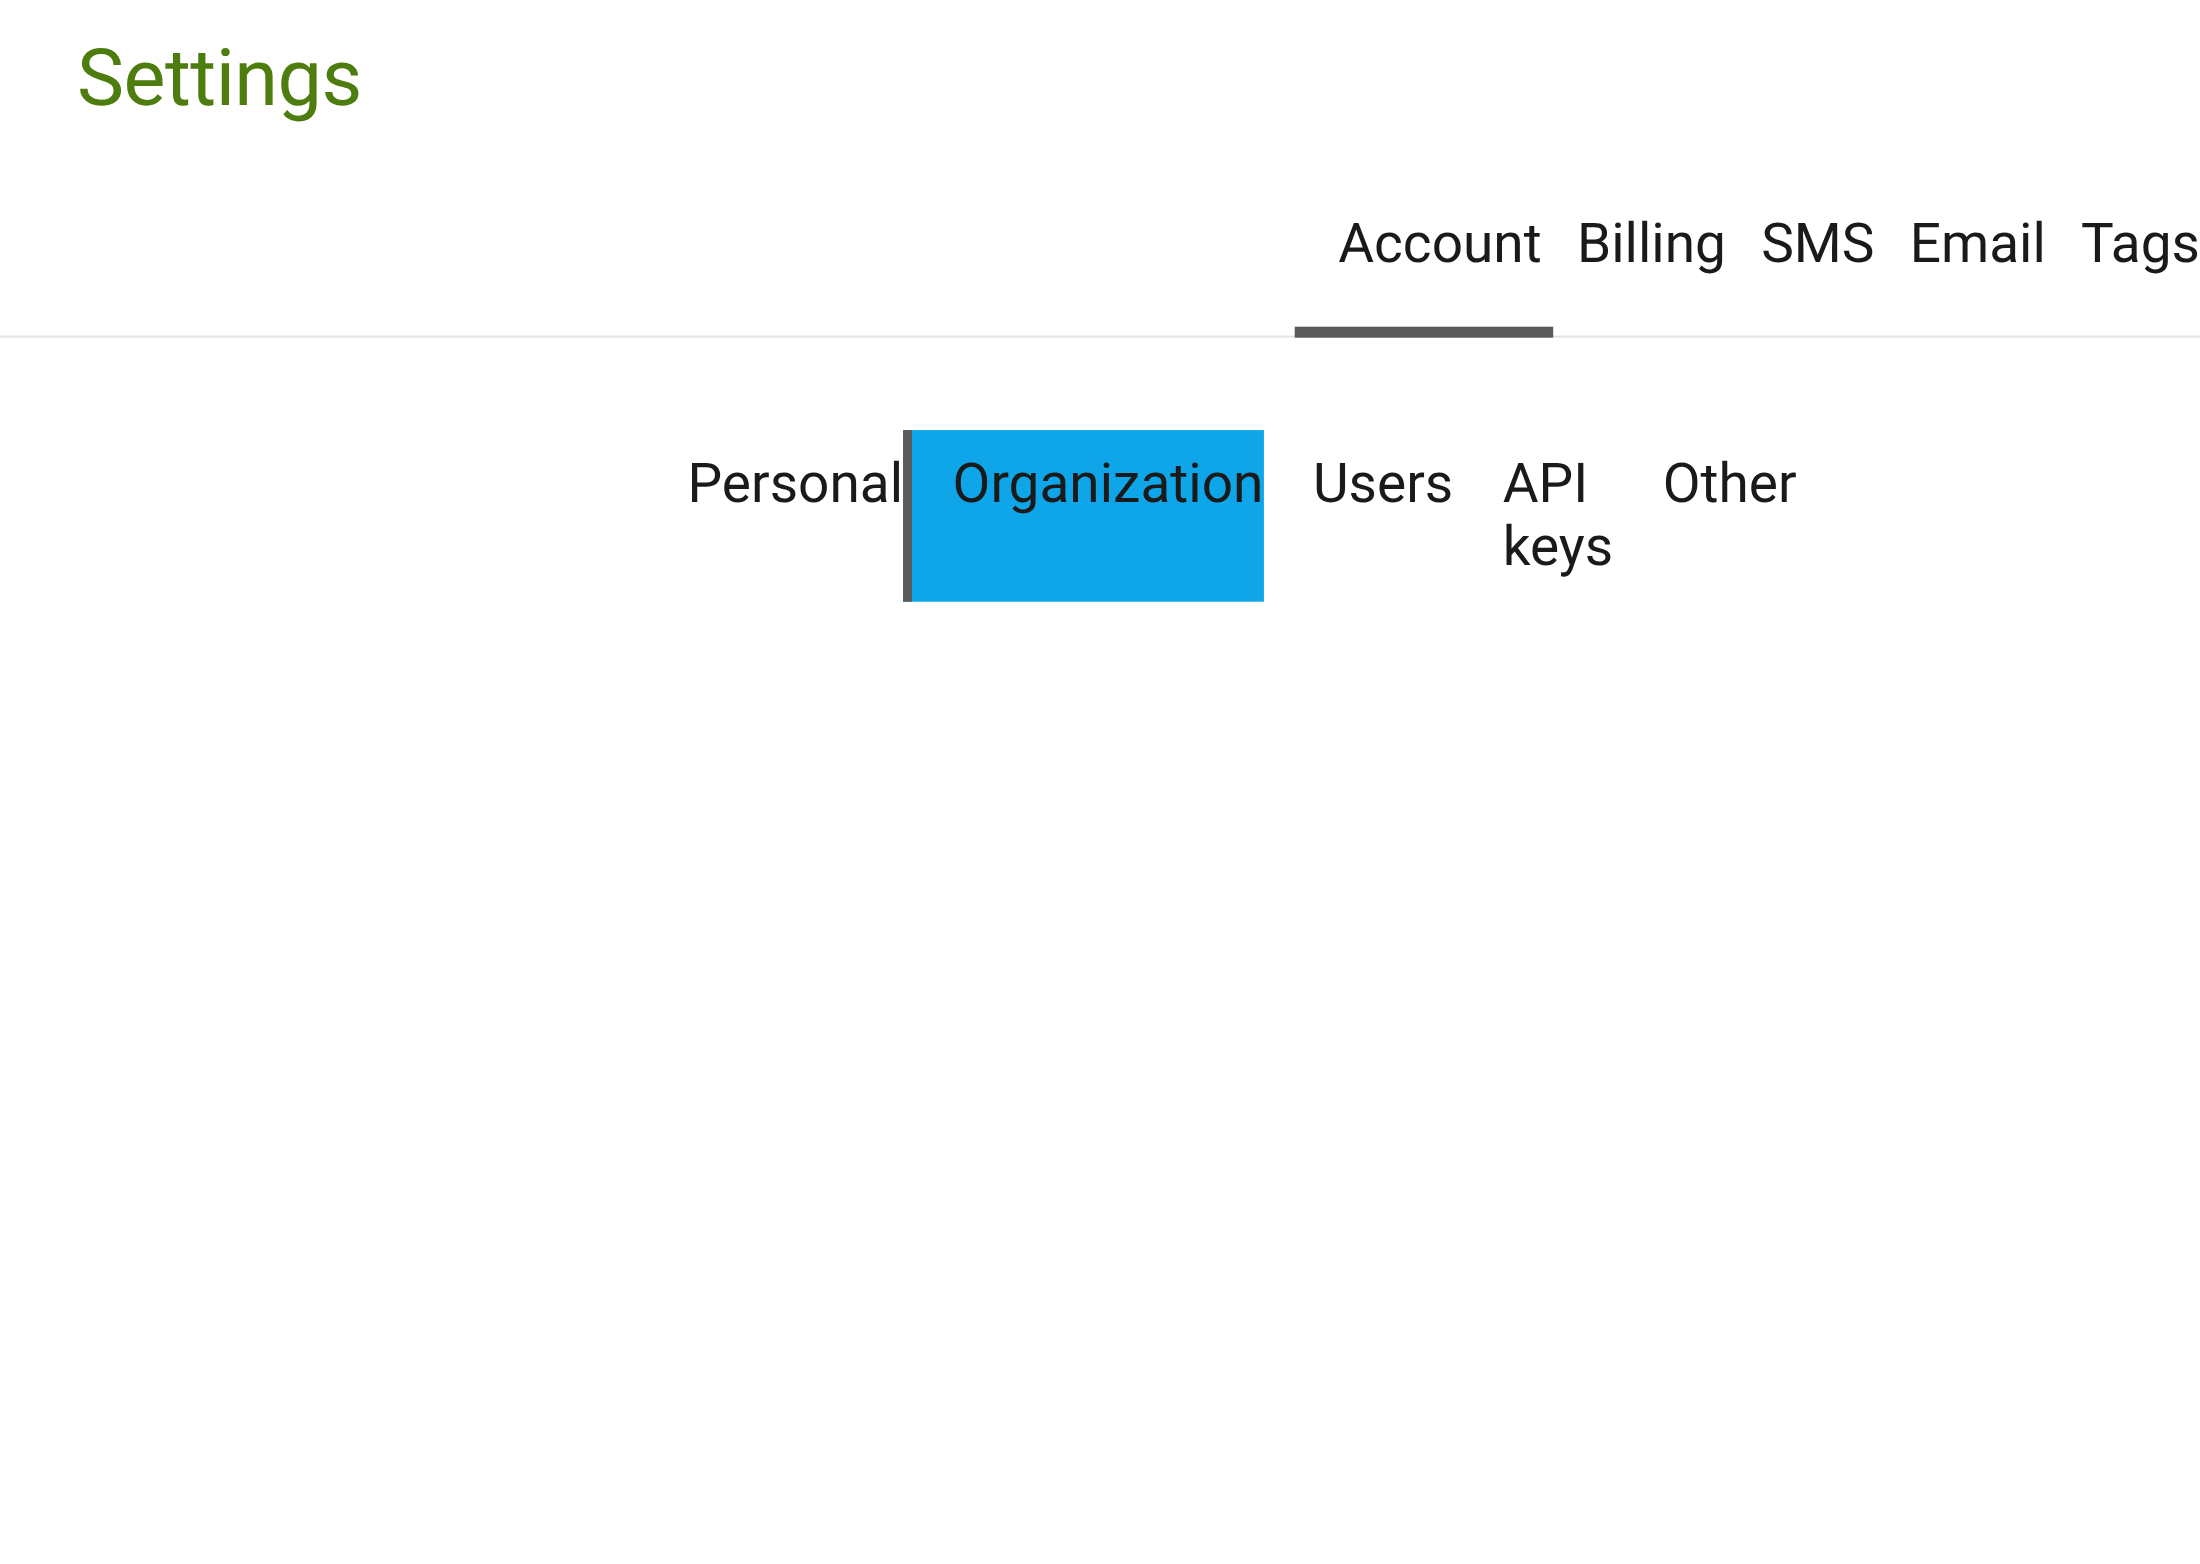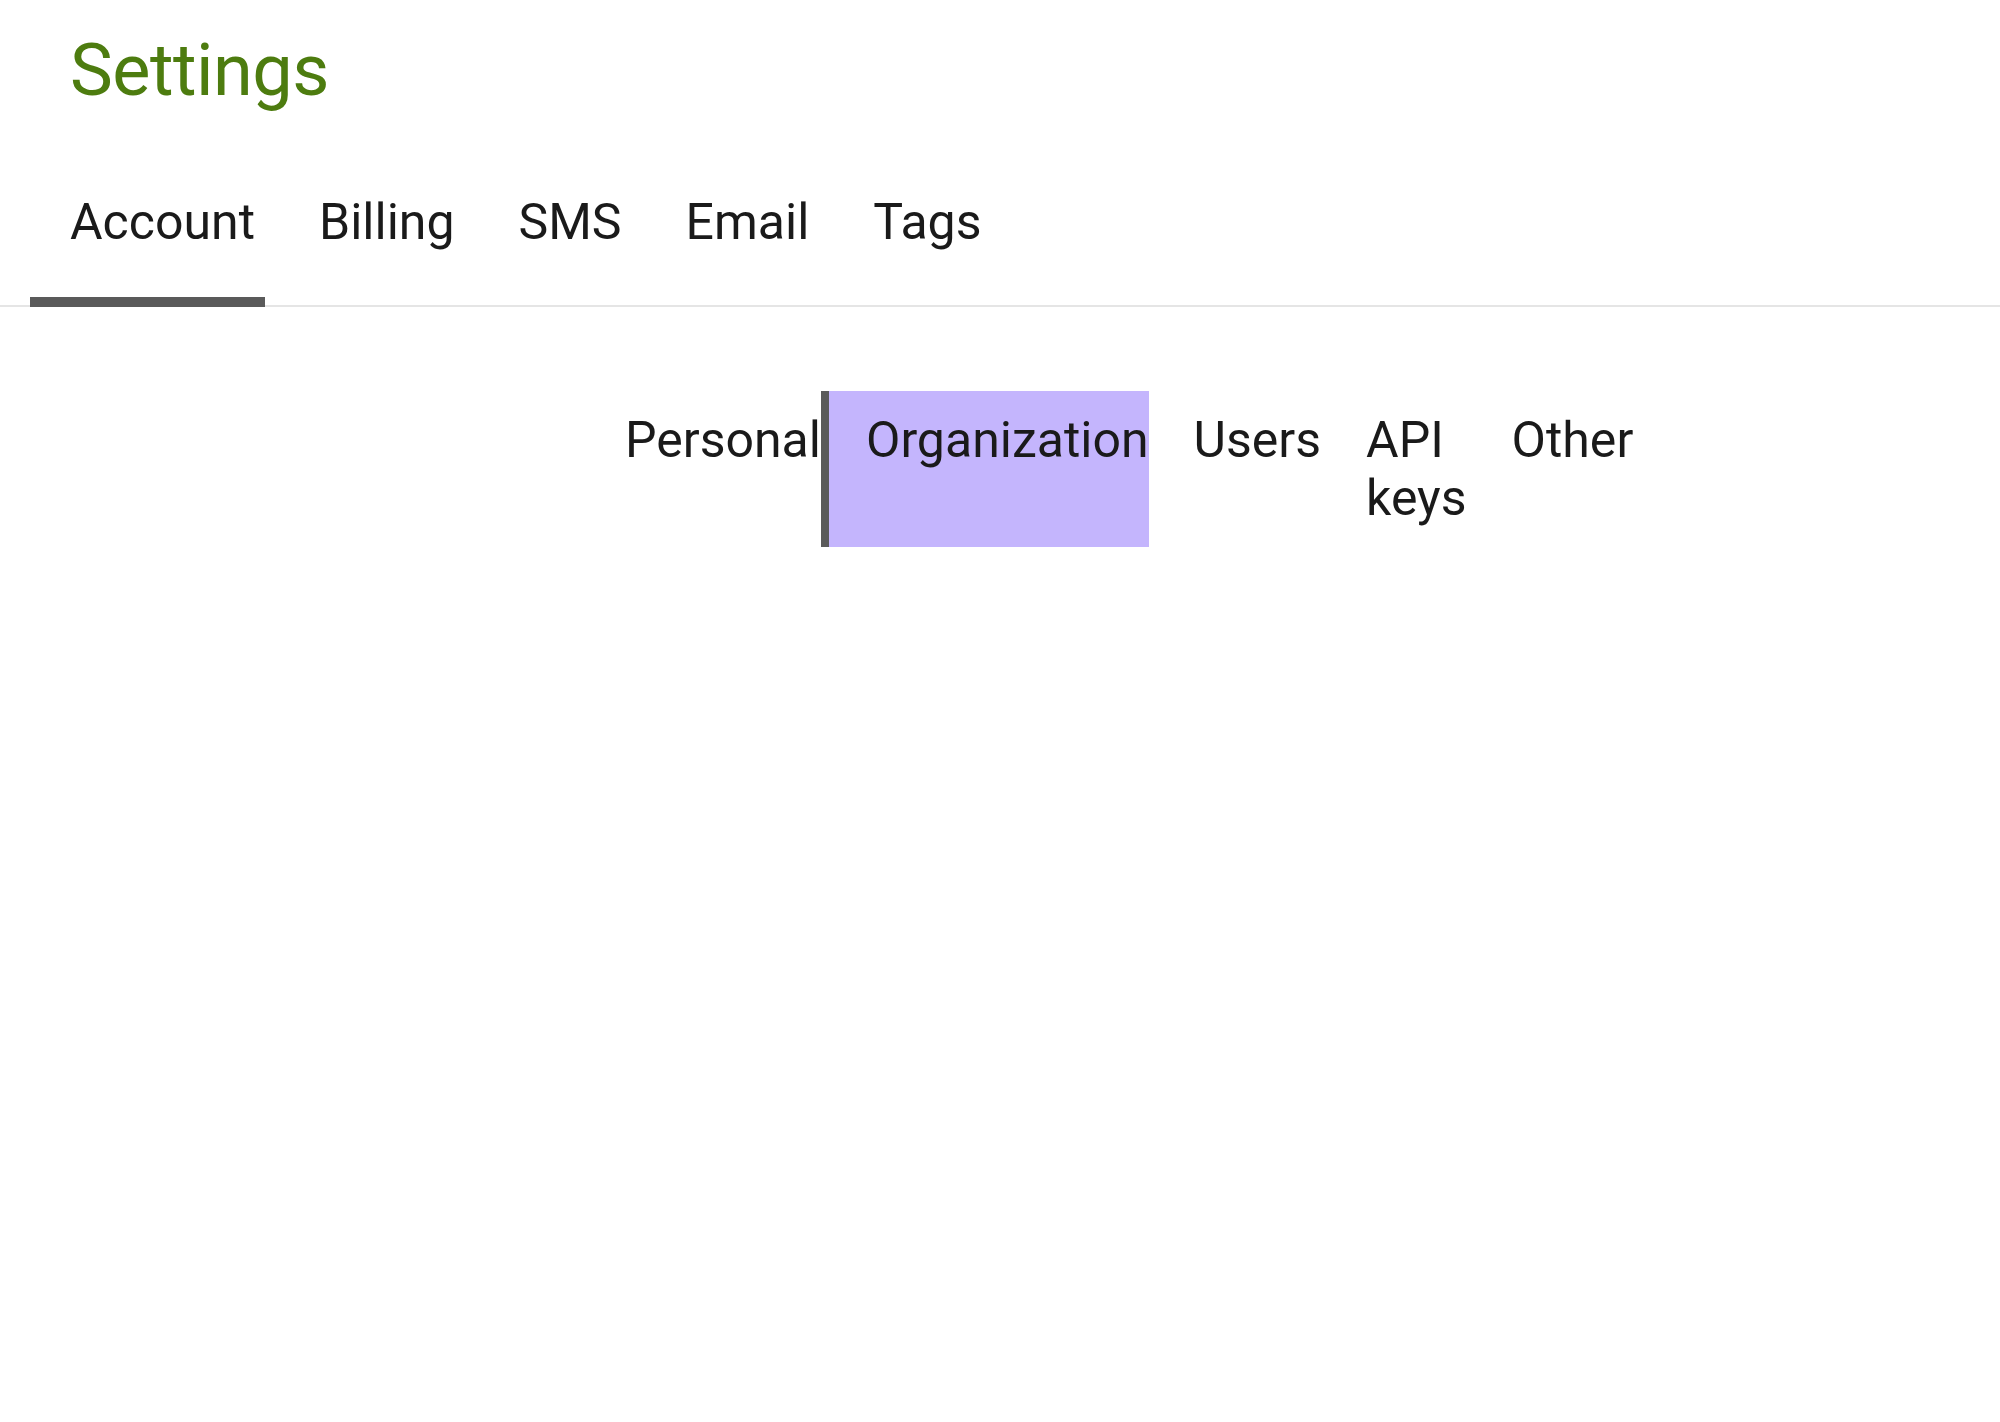--- a/index.html
+++ b/index.html
@@ -18,24 +18,25 @@
     .page-title {
       font-size: 72px;
       font-weight: 400;
       color: #4d7c0f;
       padding: 28px 0 0 70px;
       letter-spacing: -0.5px;
     }
     .tabs {
       display: flex;
       align-items: baseline;
-      gap: 64px;
+      gap: 32px;
       padding: 80px 0 0 70px;
       border-bottom: 2px solid #e5e5e5;
       position: relative;
+      justify-content: flex-end;
     }
     .tab {
       font-size: 50px;
       font-weight: 400;
       color: #1a1a1a;
       padding: 0 0 54px 0;
       cursor: pointer;
       position: relative;
     }
     .tab.active::after {
@@ -57,21 +58,21 @@
     }
     .sidebar-item {
       font-size: 50px;
       font-weight: 400;
       color: #1a1a1a;
       padding: 20px 0 20px 45px;
       cursor: pointer;
       position: relative;
     }
     .sidebar-item.selected {
-      background: #c4b5fd;
+      background: #0ea5e9;
     }
     .sidebar-item.selected::before {
       content: "";
       position: absolute;
       left: 0;
       top: 0;
       bottom: 0;
       width: 8px;
       background: #5a5a5a;
     }

